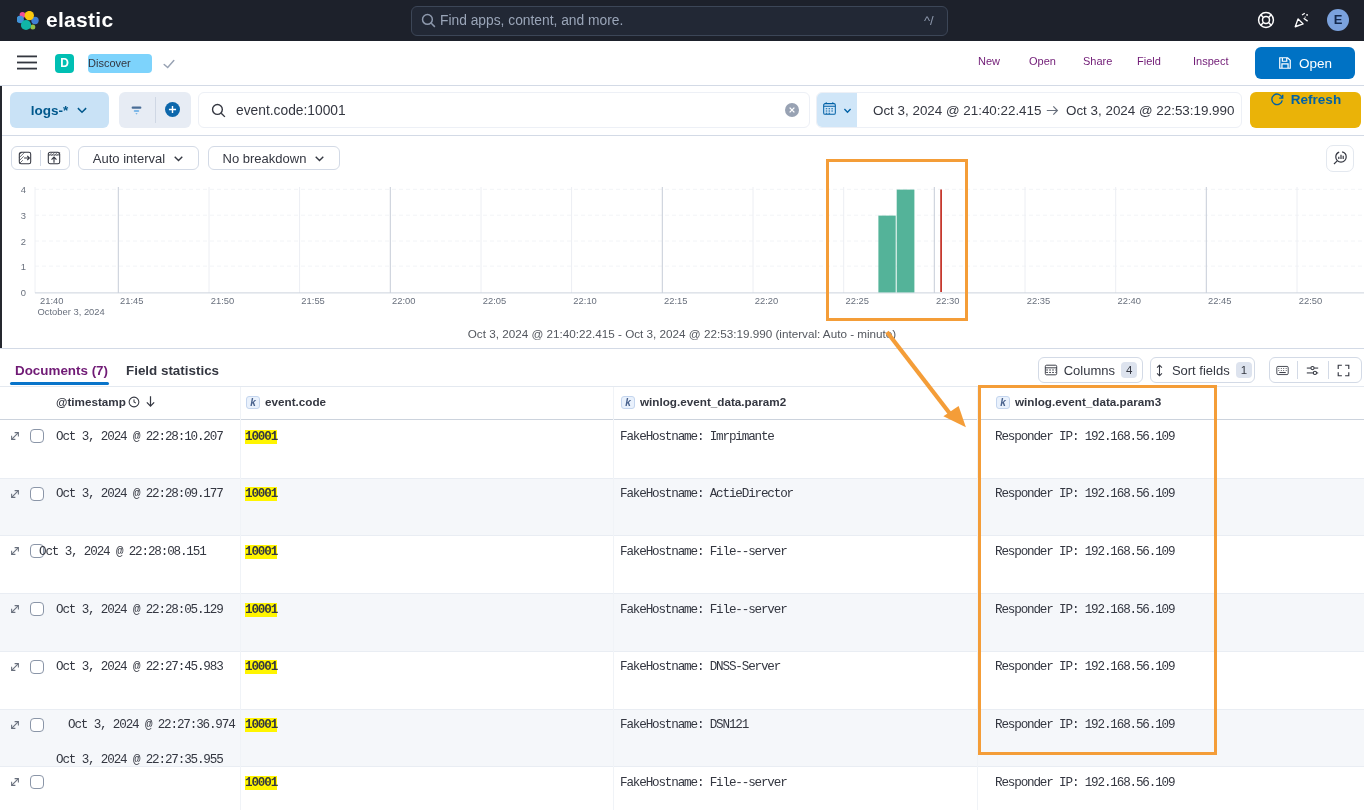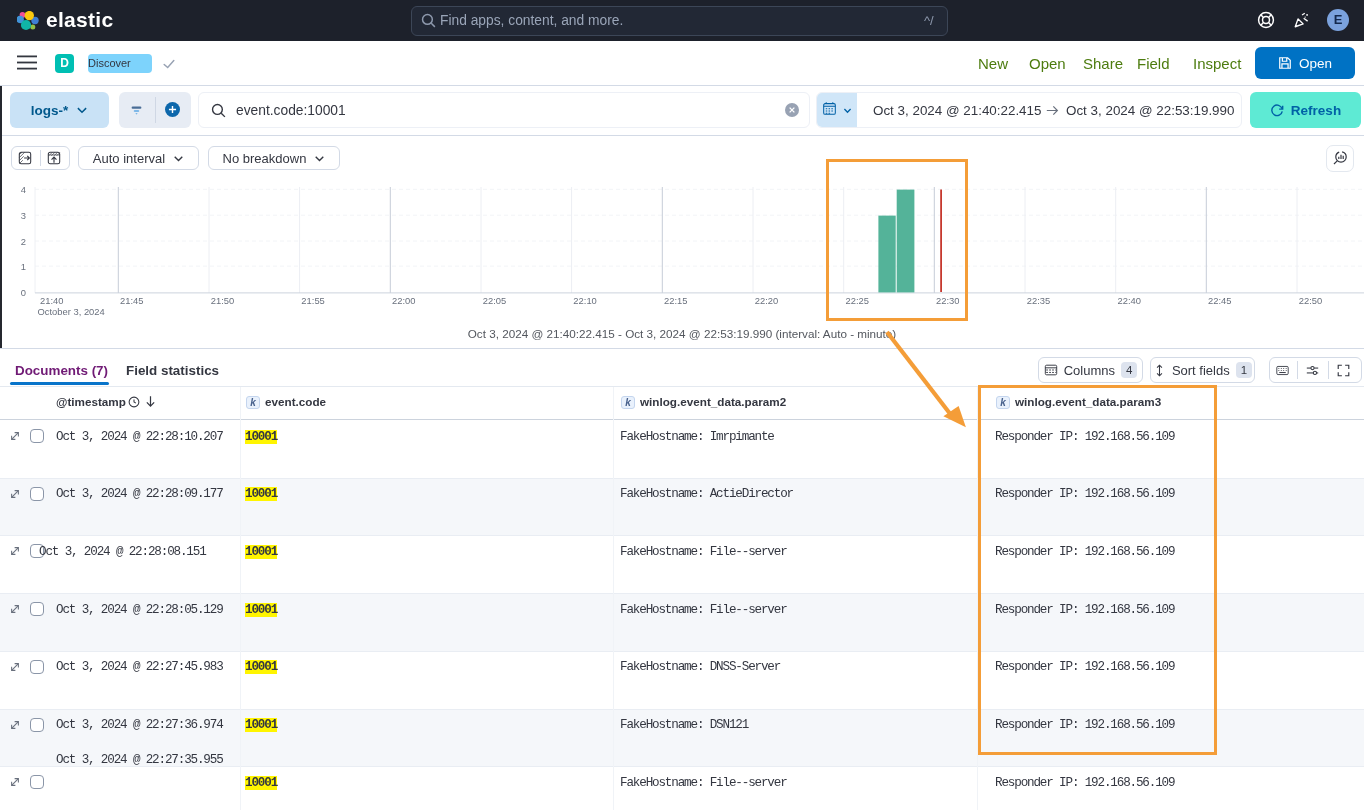--- a/index.html
+++ b/index.html
@@ -2,21 +2,21 @@
 <html><head><meta charset="utf-8"><style>
 *{margin:0;padding:0;box-sizing:border-box}
 html,body{width:1364px;height:810px;overflow:hidden}
 body{font-family:"Liberation Sans",sans-serif;background:#fff;position:relative}
 .abs{position:absolute}
 .mono{font-family:"Liberation Mono",monospace;font-size:12.6px;letter-spacing:-1.15px;color:#343741;white-space:pre}
 .hdrtxt{font-weight:bold;font-size:11.7px;color:#343741;white-space:nowrap}
 .kb{position:absolute;width:14px;height:13px;border-radius:3px;background:#e9f1fc;border:1px solid #c4d5ee;color:#48618c;font-size:10px;font-style:italic;font-weight:bold;text-align:center;line-height:11px}
 .btn{position:absolute;border:1px solid #d3dae6;border-radius:6px;background:#fff;color:#343741;font-size:13px;display:flex;align-items:center;justify-content:center}
 .badge{display:inline-block;background:#dde3ee;border-radius:4px;font-size:11.5px;color:#343741;padding:0 5px;height:16px;line-height:16px}
-.link{color:#4d7c0f;font-size:15px}
+.link{color:#701a75;font-size:11px}
 svg{display:block}
 </style></head><body>
 
 <div class="abs" style="left:0;top:0;width:1364px;height:41px;background:#1d212b"></div>
 <svg class="abs" style="left:17px;top:11px" width="22" height="21" viewBox="0 0 22 21">
  <circle cx="5.5" cy="4" r="2.9" fill="#f04e98"></circle>
  <circle cx="3.2" cy="8.5" r="3.7" fill="#4193d8"></circle>
  <circle cx="18" cy="9.5" r="3.7" fill="#3f7fd4"></circle>
  <circle cx="15.8" cy="16" r="2.5" fill="#95c045"></circle>
  <circle cx="12.3" cy="4.6" r="4.7" fill="#fcc90e"></circle>
@@ -117,21 +117,21 @@
     </g>
   </svg>
 <svg class="abs" style="left:843px;top:106px" width="9" height="9" viewBox="0 0 16 16">
     <path d="M2.5 5.5 L8 11 L13.5 5.5" fill="none" stroke="#0061a6" stroke-width="2.4"></path>
   </svg>
 <div class="abs" style="left:873px;top:103px;font-size:13.4px;color:#343741">Oct 3, 2024 @ 21:40:22.415</div>
 <svg class="abs" style="left:1046px;top:104px" width="13" height="13" viewBox="0 0 16 16">
     <path d="M1 8 H14 M9 3 L14 8 L9 13" fill="none" stroke="#69707d" stroke-width="1.5"></path>
   </svg>
 <div class="abs" style="left:1066px;top:103px;font-size:13.4px;color:#343741">Oct 3, 2024 @ 22:53:19.990</div>
-<div class="abs" style="left:1250px;top:92px;width:111px;height:36px;background:#5eead4;border-radius:6px;color:#0061a6;font-size:13.5px;font-weight:bold;display:flex;align-items:center;justify-content:center;gap:7px">
+<div class="abs" style="left:1250px;top:92px;width:111px;height:36px;background:#eab308;border-radius:6px;color:#0061a6;font-size:13.5px;font-weight:bold;display:flex;justify-content:center;gap:7px">
 <svg width="14" height="14" viewBox="0 0 16 16">
       <path d="M13.8 6.5 A6 6 0 1 0 14 9.5" fill="none" stroke="#0061a6" stroke-width="1.6"></path>
       <path d="M14.5 3 V7 H10.5" fill="none" stroke="#0061a6" stroke-width="1.6"></path>
     </svg>
     <span>Refresh</span>
   </div>
 
 <div class="btn" style="left:11px;top:146px;width:59px;height:24px"></div>
 <div class="abs" style="left:40px;top:150px;width:1px;height:16px;background:#d3dae6"></div>
 <svg class="abs" style="left:18px;top:151px" width="14" height="14" viewBox="0 0 16 16">
@@ -352,21 +352,21 @@
 <div class="abs" style="left:0;top:708.5px;width:1364px;height:57.7px;background:#f5f7fa"></div>
 <div class="abs" style="left:0;top:708.5px;width:1364px;height:1px;background:#e9edf3"></div>
 <svg class="abs" style="left:9px;top:718.5px" width="12" height="12" viewBox="0 0 16 16">
     <g stroke="#69707d" stroke-width="1.4" fill="none">
       <line x1="3.5" y1="12.5" x2="12.5" y2="3.5"></line>
       <path d="M7.5 3.5 H12.5 V8.5"></path>
       <path d="M8.5 12.5 H3.5 V7.5"></path>
     </g>
   </svg>
 <div class="abs" style="left:30px;top:717.5px;width:14px;height:14px;border:1px solid #8b96a8;border-radius:4px;background:#fff"></div>
-<div class="abs mono" style="left:56px;top:718.0px">Oct 3, 2024 @ 22:27:36.974</div>
+<div class="abs mono" style="left:68px;top:718.0px">Oct 3, 2024 @ 22:27:36.974</div>
 <div class="abs mono" style="left:245px;top:718.0px"><span style="background:#fff500;font-weight:bold">10001</span></div>
 <div class="abs mono" style="left:620px;top:718.0px">FakeHostname: DSN121</div>
 <div class="abs mono" style="left:995px;top:718.0px">Responder IP: 192.168.56.109</div>
 <div class="abs" style="left:0;top:766.2px;width:1364px;height:1px;background:#e9edf3"></div>
 <svg class="abs" style="left:9px;top:776.2px" width="12" height="12" viewBox="0 0 16 16">
     <g stroke="#69707d" stroke-width="1.4" fill="none">
       <line x1="3.5" y1="12.5" x2="12.5" y2="3.5"></line>
       <path d="M7.5 3.5 H12.5 V8.5"></path>
       <path d="M8.5 12.5 H3.5 V7.5"></path>
     </g>

